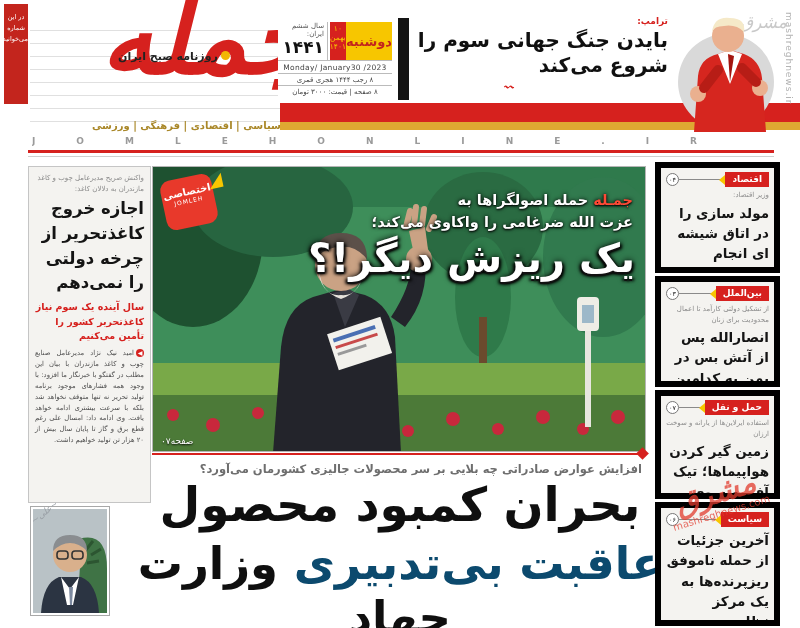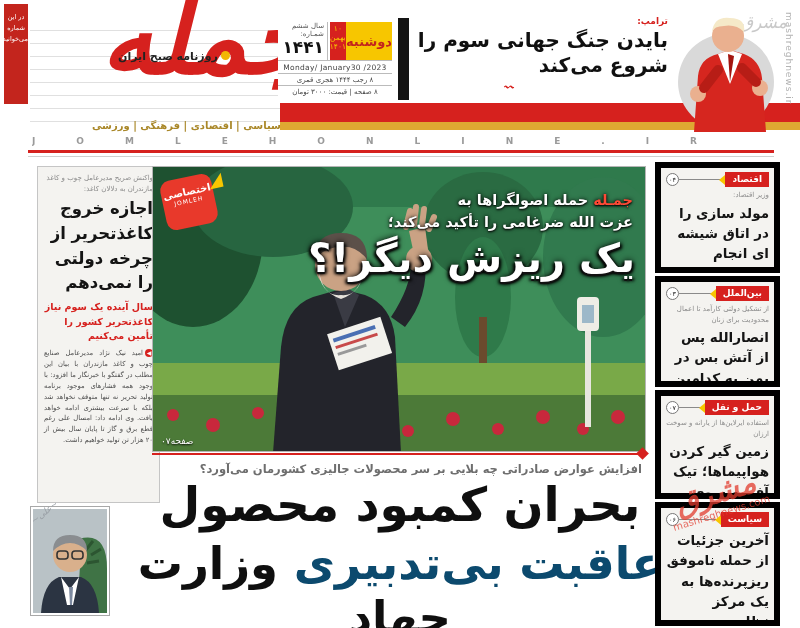--- a/index.html
+++ b/index.html
@@ -55,21 +55,21 @@
   .wm-diag .en{font-size:10px;direction:ltr;display:block;}
 
   
   .url-strip{position:absolute;left:32px;top:136px;width:748px;font-size:9px;font-weight:bold;
     color:#9a9a9a;letter-spacing:41px;white-space:nowrap;overflow:hidden;}
   .rule-red{position:absolute;left:28px;top:150px;width:746px;height:3px;background:#d6211e;}
   .rule-gray{position:absolute;left:28px;top:156px;width:746px;height:1px;background:#cfcfcf;}
 
   
   .left-box{position:absolute;left:28px;top:166px;width:123px;height:337px;background:#f4f3f0;
-    border:1px solid #c5c5c5;padding:6px 6px;direction:rtl;text-align:right;overflow:hidden;margin-left:9px;}
+    border:1px solid #c5c5c5;padding:6px 6px;direction:rtl;text-align:right;overflow:hidden;}
   .left-box .kicker{font-size:7px;color:#8a8a8a;line-height:1.5;margin-bottom:3px;}
   .left-box .headline{font-size:16.5px;font-weight:bold;color:#141414;line-height:1.5;margin-bottom:4px;}
   .left-box .subhead{font-size:9.5px;font-weight:bold;color:#d6211e;line-height:1.55;margin-bottom:4px;}
   .left-box .body{font-size:6.8px;color:#4c4c4c;line-height:1.6;text-align:justify;margin-bottom:3px;}
   .bullet{display:inline-block;width:8px;height:8px;border-radius:50%;background:#d6211e;color:#fff;
     font-size:6px;line-height:8px;text-align:center;vertical-align:middle;margin-left:2px;}
 
   .portrait{position:absolute;left:30px;top:506px;width:80px;height:110px;background:#fff;
     border:1px solid #a8a8a8;padding:2px;}
   .portrait svg{display:block;}
@@ -146,21 +146,21 @@
   </div>
 
   <div class="date-block" data-name="date-block">
     <div class="db-row1">
       <div class="db-day">
         <div class="db-weekday" data-name="weekday-badge">دوشنبه</div>
         <div class="db-datefa" data-name="date-fa-badge">۱۰ بهمن ۱۴۰۱</div>
       </div>
       <div class="db-issue">
         <div data-name="issue-year">سال ششم</div>
-        <div data-name="issue-label">شمـاره:</div>
+        <div data-name="issue-label">ایران:</div>
         <div class="num" data-name="issue-number">۱۴۴۱</div>
       </div>
     </div>
     <div class="db-line db-en" data-name="date-en">Monday/ January30 /2023</div>
     <div class="db-line" data-name="date-hijri">۸ رجب ۱۴۴۴ هجری قمری</div>
     <div class="db-line" data-name="pages-price">۸ صفحه | قیمت: ۳۰۰۰ تومان</div>
   </div>
 
   <div class="black-bar" data-name="masthead-divider-bar"></div>
   <div class="red-band" data-name="red-band"></div>
@@ -266,21 +266,21 @@
     </svg>
 
     <div class="badge-excl" data-name="exclusive-badge">
       <span class="tri" data-name="badge-fold-icon"></span>
       <span class="t1" data-name="exclusive-badge-text">اختصاصی</span>
       <span class="t2" data-name="exclusive-badge-sub">JOMLEH</span>
     </div>
 
     <div class="photo-kicker" data-name="main-story-kicker">
       <span class="hl" data-name="main-story-kicker-brand">جمـله</span><span data-name="main-story-kicker-rest"> حمله اصولگراها به</span><br>
-      <span data-name="main-story-kicker-line2">عزت الله ضرغامی را تأکید می‌کند؛</span>
+      <span data-name="main-story-kicker-line2">عزت الله ضرغامی را واکاوی می‌کند؛</span>
     </div>
     <div class="photo-headline" data-name="main-story-headline">یک ریزش دیگر!؟</div>
     <div class="photo-pageref" data-name="main-story-page-ref">صفحه۰۷</div>
   </div>
   <div class="photo-rule" data-name="photo-underline"></div>
   <div class="photo-diamond" data-name="diamond-marker-icon"></div>
 
   <div class="bottom-kicker" data-name="bottom-story-kicker">افزایش عوارض صادراتی چه بلایی بر سر محصولات جالیزی کشورمان می‌آورد؟</div>
   <div class="bottom-h1" data-name="bottom-story-headline-line1">بحران کمبود محصول</div>
   <div class="bottom-h2" data-name="bottom-story-headline-line2">

